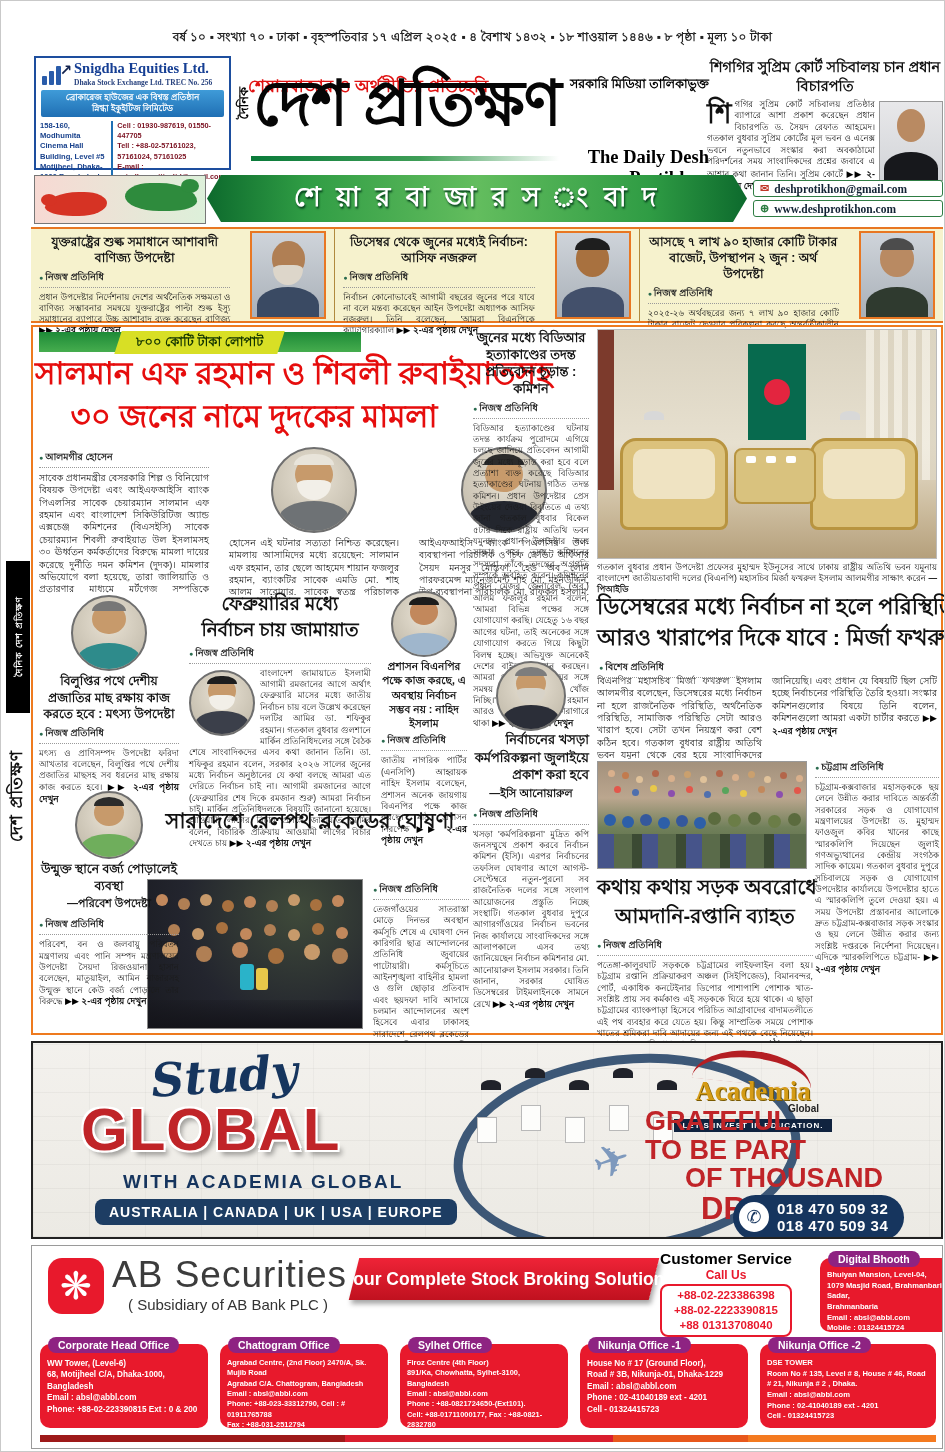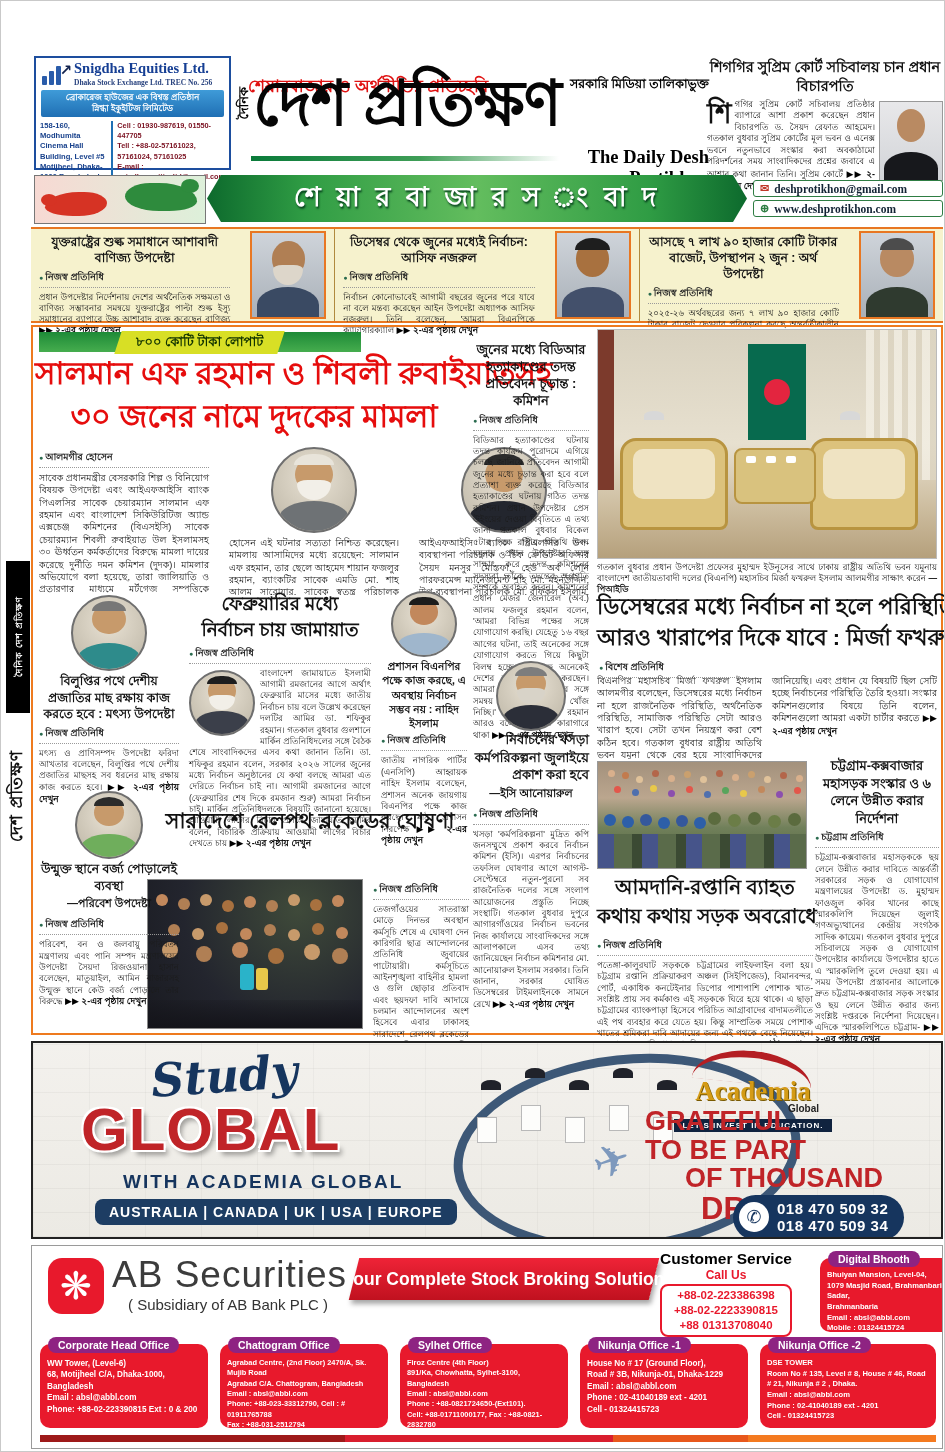--- a/index.html
+++ b/index.html
@@ -74,21 +74,21 @@
   .brief h3{margin:0;font-size:12.3px;font-weight:800;text-align:center;line-height:1.3}
   .brief .bb{font-size:8.6px;line-height:1.3;text-align:justify}
   .bphoto{width:72px;height:84px;border:2px solid #e87722;background:linear-gradient(180deg,#cfd4da,#a9b0b8);position:relative;overflow:hidden;flex:0 0 auto;align-self:center}
   
   .mainbox{left:30px;top:324px;width:912px;height:710px;border:2px solid #ee7a1e;box-sizing:border-box}
   .kicker{left:38px;top:331px;width:322px;height:20px;background:linear-gradient(180deg,#1d8a37,#46ad4e);display:flex;align-items:center;justify-content:center}
   .kicker b{background:#d8df25;transform:skewX(-18deg);padding:1px 18px;font-size:13px;color:#123300}
   .kicker b span{display:inline-block;transform:skewX(18deg)}
   .lead-h{left:34px;top:352px;width:438px;text-align:center;color:#e60d0d;font-weight:900;font-size:31px;line-height:1.38}
   .lead-body{left:38px;top:446px;width:550px;height:148px;display:grid;grid-template-columns:1fr 1fr 1fr;gap:20px;overflow:hidden}
-  .bdrcol{left:472px;top:340px;width:116px}
+  .bdrcol{left:472px;top:328px;width:116px}
   .bdrcol h4{margin:0;font-size:13px;font-weight:800;text-align:center;line-height:1.32}
   .meet{left:596px;top:328px;width:340px;height:230px;overflow:hidden;background:linear-gradient(180deg,#d9d2c0 0%,#e7e0cf 50%,#cdbd9f 78%,#b5a07c 100%);border:1px solid #bbb;box-sizing:border-box}
   .cap1{left:596px;top:561px;width:340px;font-size:8.6px;line-height:1.3;text-align:justify}
   .fx-h{left:596px;top:590px;width:340px;font-size:22px;font-weight:900;line-height:1.42;text-align:center}
   .fx-by{left:598px;top:656px;width:150px}
   .fx-cols{left:596px;top:674px;width:340px;height:84px;display:grid;grid-template-columns:1fr 1fr;gap:10px;overflow:hidden}
   .protest{left:596px;top:760px;width:210px;height:108px;border:1px solid #999;box-sizing:border-box;overflow:hidden;
            background:linear-gradient(180deg,#a3917c 0%,#bba68e 34%,#70805a 62%,#55603f 100%)}
   .dots{position:absolute;width:7px;height:7px;border-radius:50%}
   .road-h{left:596px;top:872px;width:216px;text-align:center;font-size:20px;font-weight:900;line-height:1.45}
@@ -168,20 +168,21 @@
   .mman .h:before{content:"";position:absolute;left:0;top:-3px;width:20px;height:9px;border-radius:50% 50% 0 0;background:#d8d8d8}
   .mman .b{width:46px;height:42px;border-radius:10px 10px 4px 4px;margin:1px auto 0}
   .mtable{position:absolute;left:136px;top:118px;width:78px;height:52px;background:#d9c27e;border-radius:8px;border:2px solid #b89440}
   .mtable i{position:absolute;top:6px;width:10px;height:7px;background:#fff;border-radius:2px}
 </style>
 </head>
 <body>
 
 <div id="page">
 
+  <div class="abs dateline">বর্ষ ১০ ▪ সংখ্যা ৭০ ▪ ঢাকা ▪ বৃহস্পতিবার ১৭ এপ্রিল ২০২৫ ▪ ৪ বৈশাখ ১৪৩২ ▪ ১৮ শাওয়াল ১৪৪৬ ▪ ৮ পৃষ্ঠা ▪ মূল্য ১০ টাকা</div>
 
   <div class="abs snig">
     <div class="sn-top">
       <span class="sn-logo">
           <i></i>
           <i></i>
           <i></i>
           <span class="sn-arrow">↗</span>
         </span>
       <div>
@@ -346,30 +347,29 @@
   </div>
 
   <div class="abs protest">
     <span class="dots" style="left:10px;top:8px;background:#d9b08c;box-shadow:14px 2px #c27b4e,28px 6px #e0c29a,44px 0 #b3664a,60px 5px #d9b08c,76px 1px #caa06e,92px 6px #e0c29a,108px 0 #b3664a,124px 4px #d9b08c,140px 1px #caa06e,156px 6px #e0c29a,172px 2px #b3664a,188px 5px #d9b08c,6px 16px #e2574b,24px 19px #4f6fae,42px 15px #e8c84a,60px 20px #8c4fae,78px 16px #e2574b,96px 21px #4f6fae,114px 17px #58a45c,132px 20px #e8c84a,150px 16px #c2885c,168px 21px #8c4fae,186px 17px #e2574b"></span>
     <span class="dots" style="left:6px;top:52px;width:12px;height:12px;background:#2d5fa8;box-shadow:18px 2px #2d5fa8,36px 0 #35589c,54px 3px #2d5fa8,72px 1px #35589c,90px 3px #2d5fa8"></span>
     <span class="dots" style="left:110px;top:50px;width:13px;height:13px;background:#5b6b3e;box-shadow:20px 2px #6b7d47,40px 0 #5b6b3e,60px 3px #6b7d47,80px 1px #5b6b3e"></span>
     <span style="position:absolute;left:0;bottom:0;width:100%;height:34px;background:repeating-linear-gradient(90deg,#46548a 0 16px,#5a6b4a 16px 34px,#3b4a33 34px 44px)"></span>
   </div>
 
   <div class="abs road-h">
+    <div class="nw">কথায় কথায় সড়ক অবরোধে</div>
     <div class="nw">আমদানি-রপ্তানি ব্যাহত</div>
-    <div class="nw">কথায় কথায় সড়ক অবরোধে</div>
   </div>
   <div class="abs roadcol">
     <div class="by">নিজস্ব প্রতিনিধি</div>
     <div class="bd8"><span>পতেঙ্গা-কালুরঘাট সড়ককে চট্টগ্রামের লাইফলাইন বলা হয়। চট্টগ্রাম রপ্তানি প্রক্রিয়াকরণ অঞ্চল (সিইপিজেড), বিমানবন্দর, পোর্ট, একাধিক কনটেইনার ডিপোর পাশাপাশি পোশাক খাত-সংশ্লিষ্ট প্রায় সব কর্মকাণ্ড এই সড়ককে ঘিরে হয়ে থাকে। এ ছাড়া চট্টগ্রামের ব্যাংকপাড়া হিসেবে পরিচিত আগ্রাবাদের বাদামতলীতে এই পথ ব্যবহার করে যেতে হয়। কিন্তু সাম্প্রতিক সময়ে পোশাক খাতের শ্রমিকরা দাবি আদায়ের জন্য এই পথকে বেছে নিয়েছেন। বকেয়া বেতন পরিশোধ, চাকরিচ্যুতদের</span> <b class="more">▶▶ ২-এর পৃষ্ঠায় দেখুন</b></div>
   </div>
 
   <div class="abs ctgcol">
-    <h4>চট্টগ্রাম-কক্সবাজার মহাসড়ক সংস্কার ও ৬ লেনে উন্নীত করার নির্দেশনা</h4>
     <div class="by">চট্টগ্রাম প্রতিনিধি</div>
     <div class="bd8"><span>চট্টগ্রাম-কক্সবাজার মহাসড়ককে ছয় লেনে উন্নীত করার দাবিতে অন্তর্বর্তী সরকারের সড়ক ও যোগাযোগ মন্ত্রণালয়ের উপদেষ্টা ড. মুহাম্মদ ফাওজুল কবির খানের কাছে স্মারকলিপি দিয়েছেন জুলাই গণঅভ্যুত্থানের কেন্দ্রীয় সংগঠক সাদিক কায়েম। গতকাল বুধবার দুপুরে সচিবালয়ে সড়ক ও যোগাযোগ উপদেষ্টার কার্যালয়ে উপদেষ্টার হাতে এ স্মারকলিপি তুলে দেওয়া হয়। এ সময় উপদেষ্টা প্রস্তাবনার আলোকে দ্রুত চট্টগ্রাম-কক্সবাজার সড়ক সংস্কার ও ছয় লেনে উন্নীত করার জন্য সংশ্লিষ্ট দপ্তরকে নির্দেশনা দিয়েছেন। এদিকে স্মারকলিপিতে চট্টগ্রাম-</span> <b class="more">▶▶ ২-এর পৃষ্ঠায় দেখুন</b></div>
   </div>
 
   <div class="abs fishcol">
     <div class="pc face" style="width:72px;height:72px;margin:0 auto;--skin:#c79a6b;--shirt:#2e8b8b;--hair:#777">
         <i class="hd"></i>
         <i class="cap"></i>
         <i class="sh"></i>
       </div>

